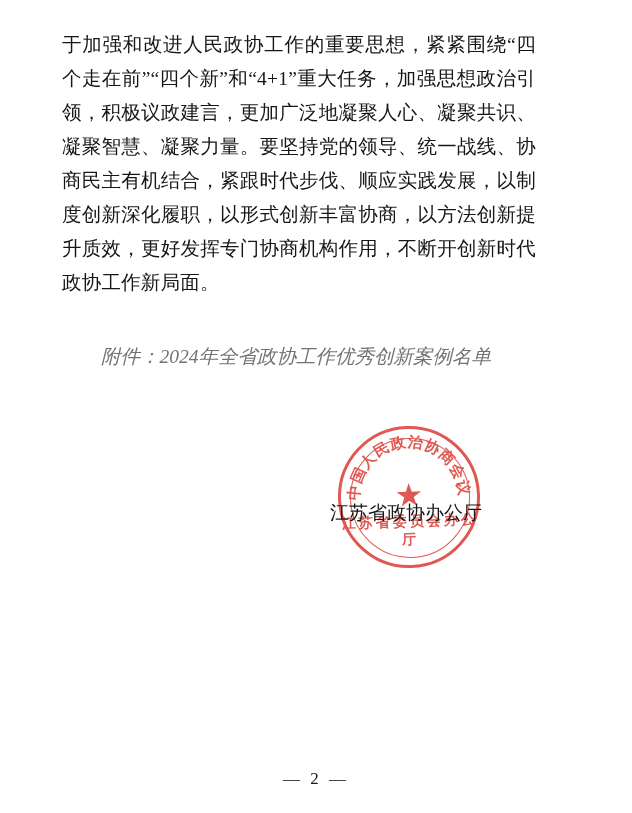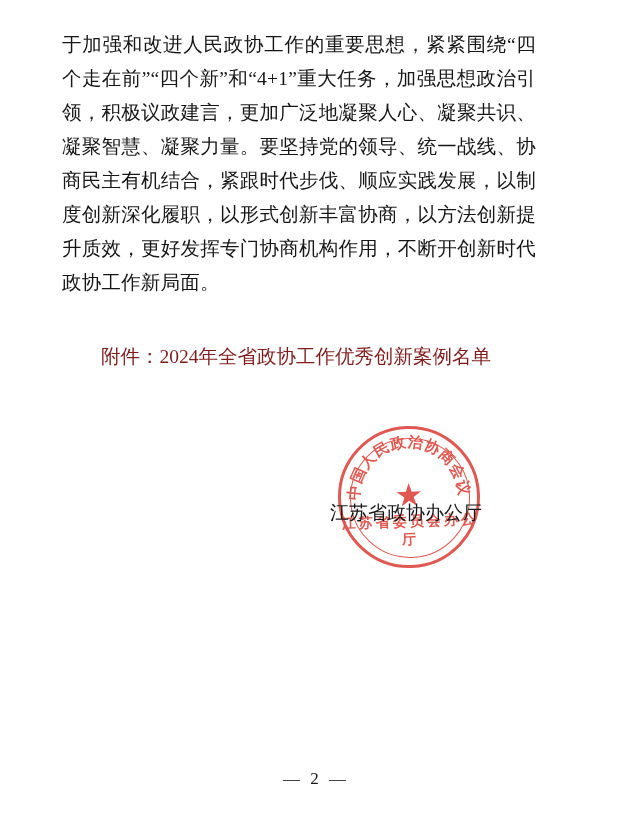--- a/index.html
+++ b/index.html
@@ -31,21 +31,22 @@
     color: #161616;
   }
   .body-text p {
     margin: 0;
   }
   .attachment {
     margin-top: 40px;
     font-size: 19.5px;
     line-height: 34px;
     text-indent: 2em;
-    color: #7f1d1d;
+    color: #737373;
+    font-style: italic;
   }
   .signature-block {
     margin-top: 52px;
     position: relative;
     height: 170px;
   }
   .signature-lines {
     position: absolute;
     left: 268px;
     top: 71px;

